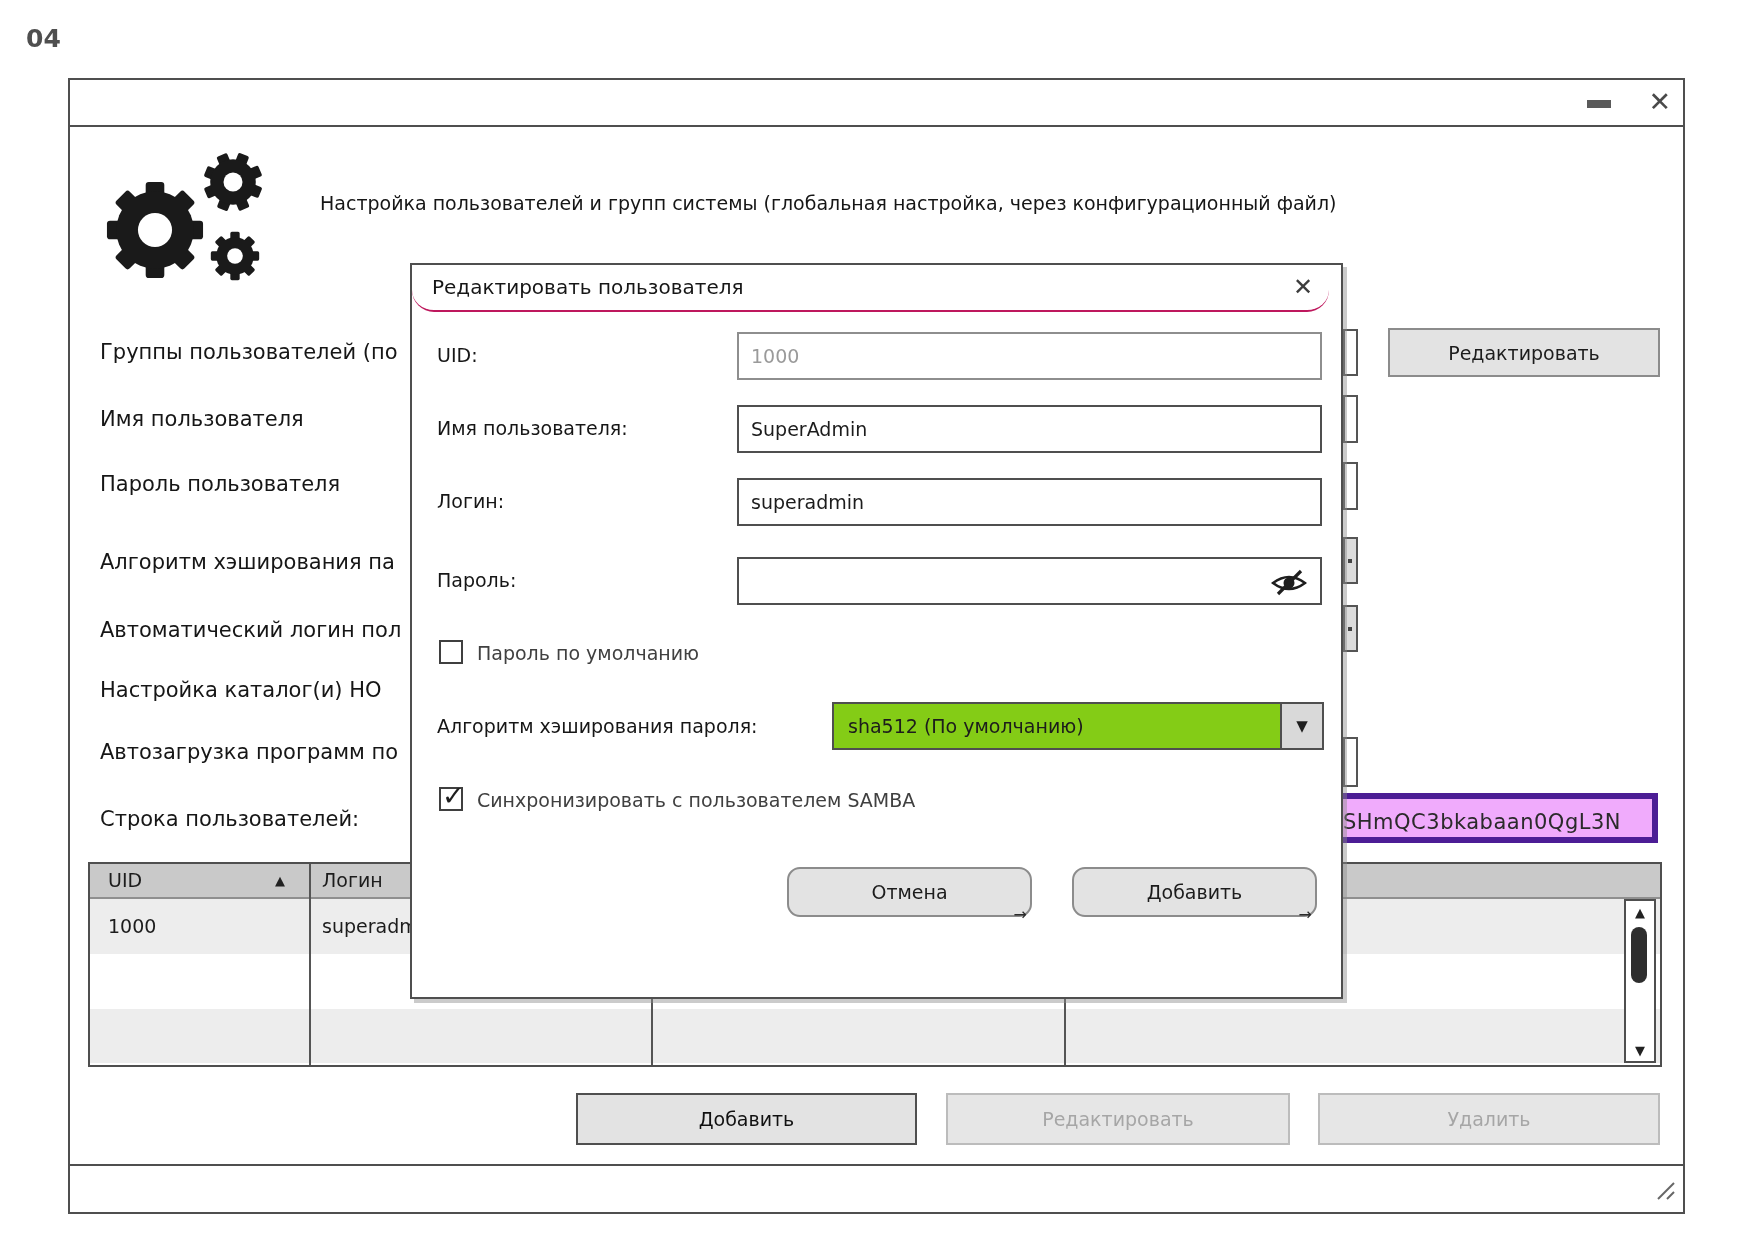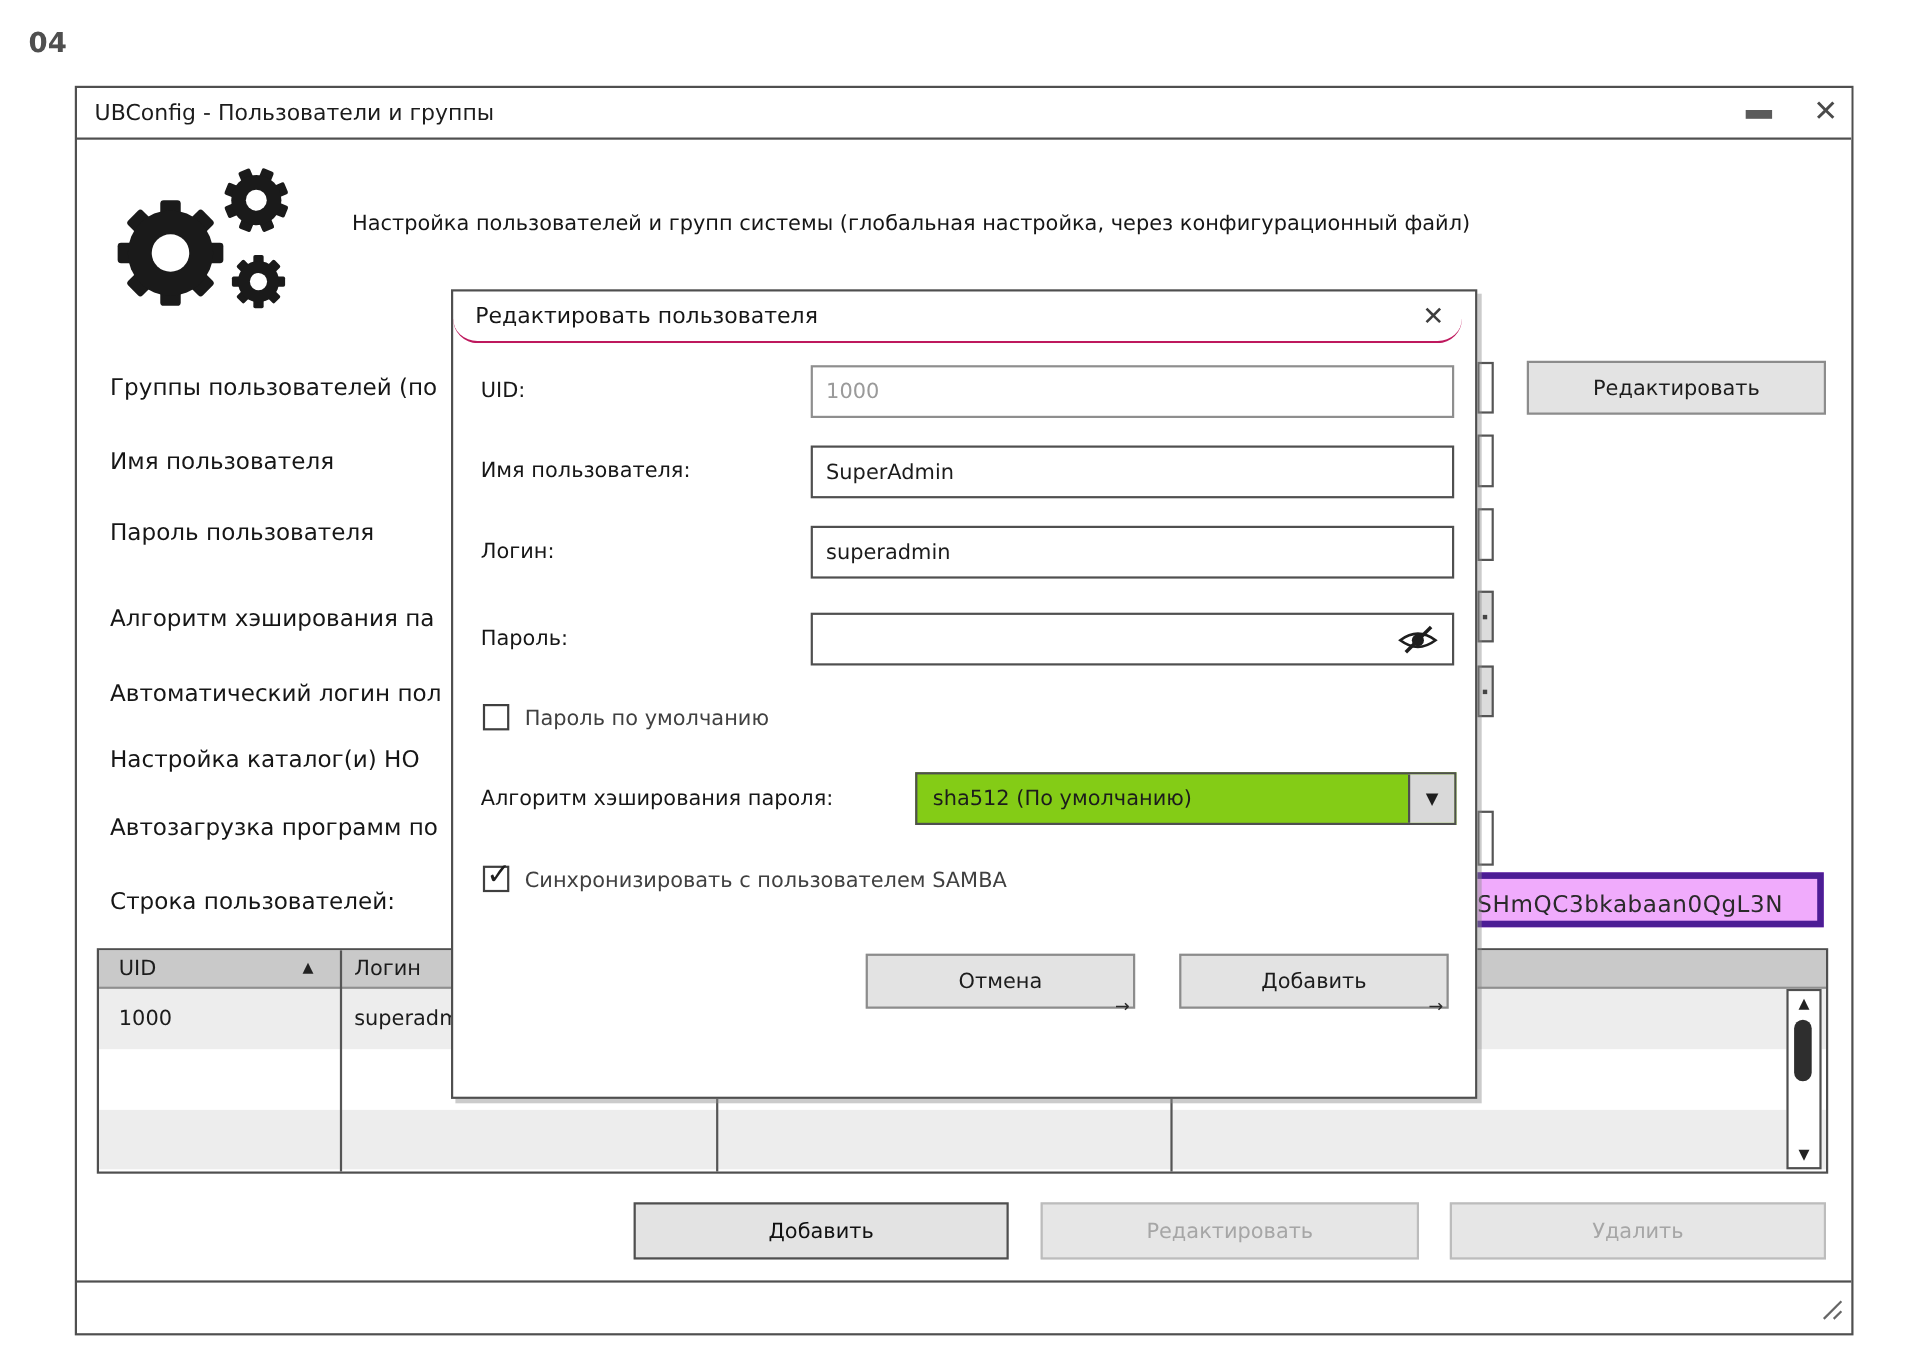--- a/index.html
+++ b/index.html
@@ -66,33 +66,32 @@
            box-sizing:border-box;font-size:19px;line-height:44px;padding-left:12px;color:#1c1c1c;}
   .m-field.dim{border-color:#8e8e8e;color:#9a9a9a;}
   .eye-icon{position:absolute;right:12px;top:9px;}
   .checkbox{position:absolute;width:24px;height:24px;border:2px solid #3f3f3f;background:#fff;box-sizing:border-box;}
   .checkbox .tick{position:absolute;left:1px;top:-9px;font-size:27px;font-weight:bold;color:#1e1e1e;}
   .cb-label{position:absolute;font-size:19px;color:#404040;white-space:nowrap;}
   .combo{position:absolute;left:420px;top:437px;width:492px;height:48px;border:2px solid #4f4f4f;background:#84cc16;box-sizing:border-box;}
   .combo .value{position:absolute;left:14px;top:0;line-height:44px;font-size:19px;color:#1c1c1c;}
   .combo .arrow-btn{position:absolute;right:0;top:0;bottom:0;width:40px;background:#d9d9d9;border-left:2px solid #4f4f4f;
                     display:flex;align-items:center;justify-content:center;font-size:15px;color:#1e1e1e;}
-  .modal-btn{position:absolute;top:602px;width:245px;height:50px;}
+  .modal-btn{position:absolute;top:602px;width:245px;height:50px;border-radius:13px;}
   .link-arrow{position:absolute;right:3px;bottom:-9px;font-size:16px;color:#2b2b2b;}
 </style>
 </head>
 <body>
 
 <div id="page">
 
   <div class="abs page-label">04</div>
 
   <div class="abs window">
     <div class="titlebar">
-      <span class="title">UBConfig - Пользователи и группы</span>
       <span class="min-btn"></span>
       <span class="close-x">✕</span>
     </div>
     <div class="status-divider"></div>
     <span class="resize-handle">
       <svg width="20" height="20" viewBox="0 0 20 20">
         <line x1="3" y1="19" x2="19" y2="3" stroke="#666" stroke-width="2"></line>
         <line x1="12" y1="19" x2="19" y2="12" stroke="#666" stroke-width="2"></line>
       </svg>
     </span>

